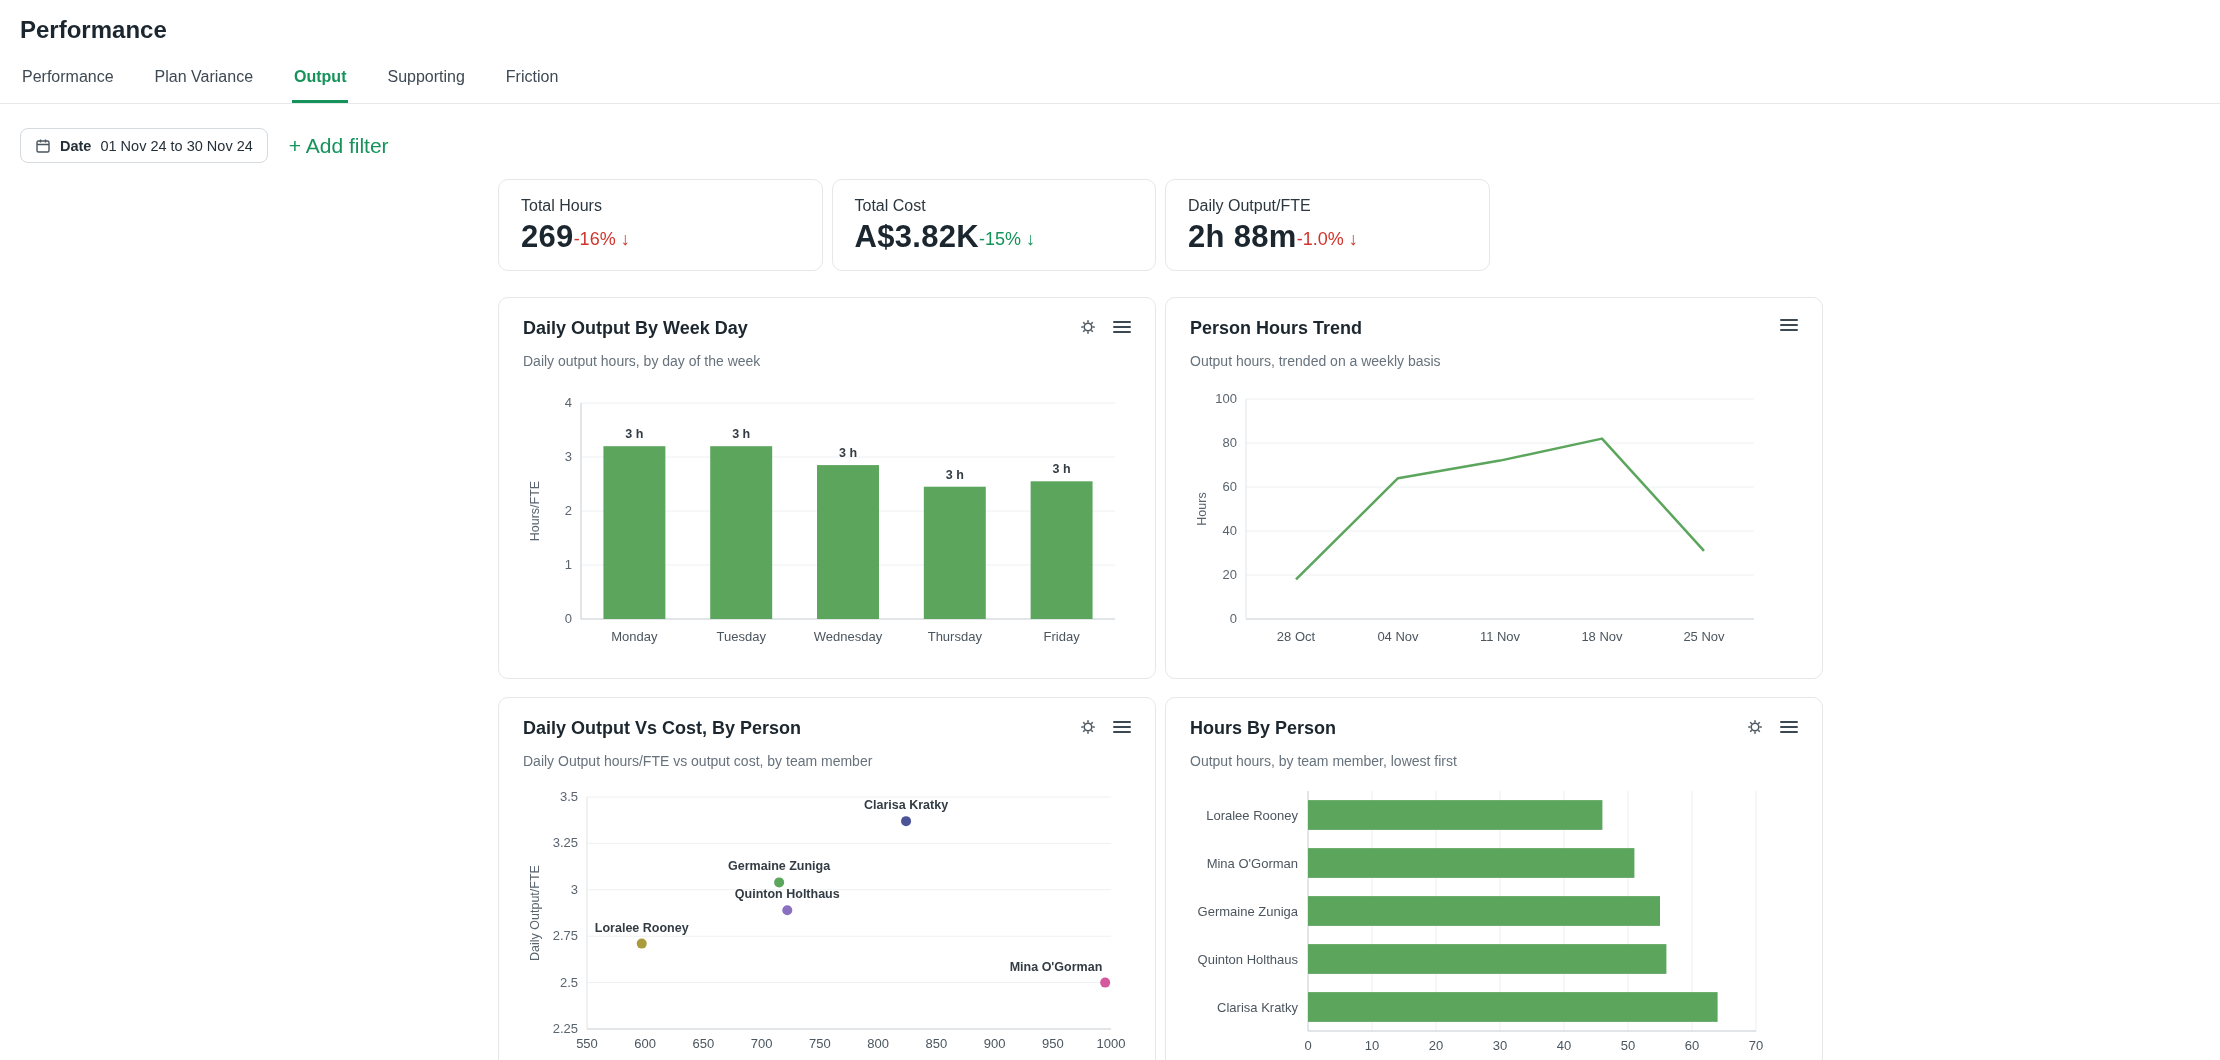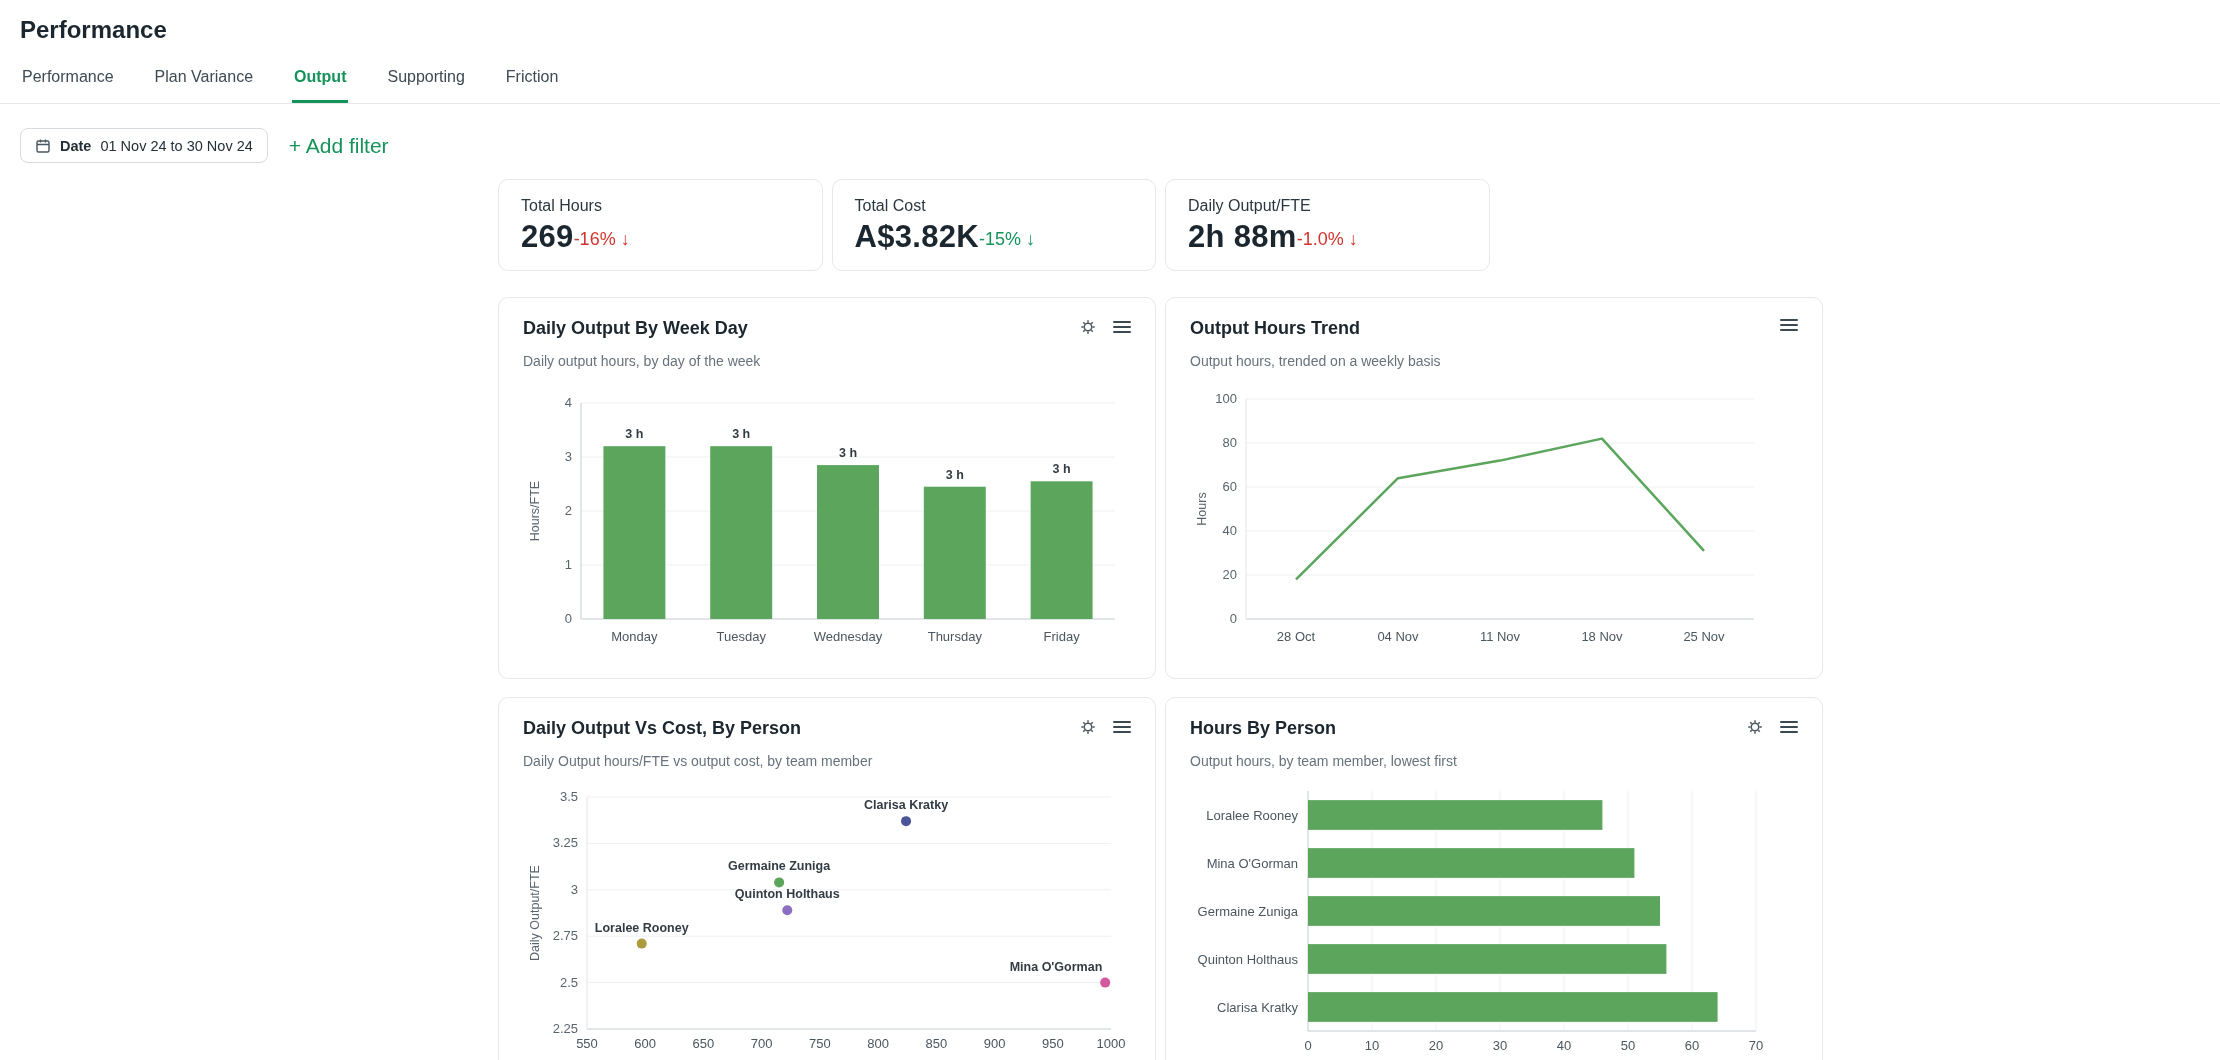--- a/index.html
+++ b/index.html
@@ -136,21 +136,21 @@
               <text x="431.8" y="260" fill="#4c565f" font-size="13" text-anchor="middle" font-weight="400">Thursday</text>
               <rect x="507.62799999999993" y="100.30000000000001" width="61.943999999999996" height="137.7" fill="#5ba55c"></rect>
               <text x="538.5999999999999" y="92.30000000000001" fill="#333c44" font-size="12.5" text-anchor="middle" font-weight="700">3 h</text>
               <text x="538.5999999999999" y="260" fill="#4c565f" font-size="13" text-anchor="middle" font-weight="400">Friday</text>
             </svg>
           </div>
       </div>
 
       <div class="chart-card r1">
         <div class="chart-head">
-          <div class="chart-title">Output Hours Trend</div>
+          <div class="chart-title">Person Hours Trend</div>
           <div class="chart-subtitle">Output hours, trended on a weekly basis</div>
         </div>
         <div class="card-icons">
           <span class="icon">
             <svg width="18" height="14" viewBox="0 0 18 14" stroke="#3c4852" stroke-width="2" stroke-linecap="round">
               <path d="M1 2h16M1 7h16M1 12h16"></path>
             </svg>
           </span>
         </div>
         <div class="chart-area">

